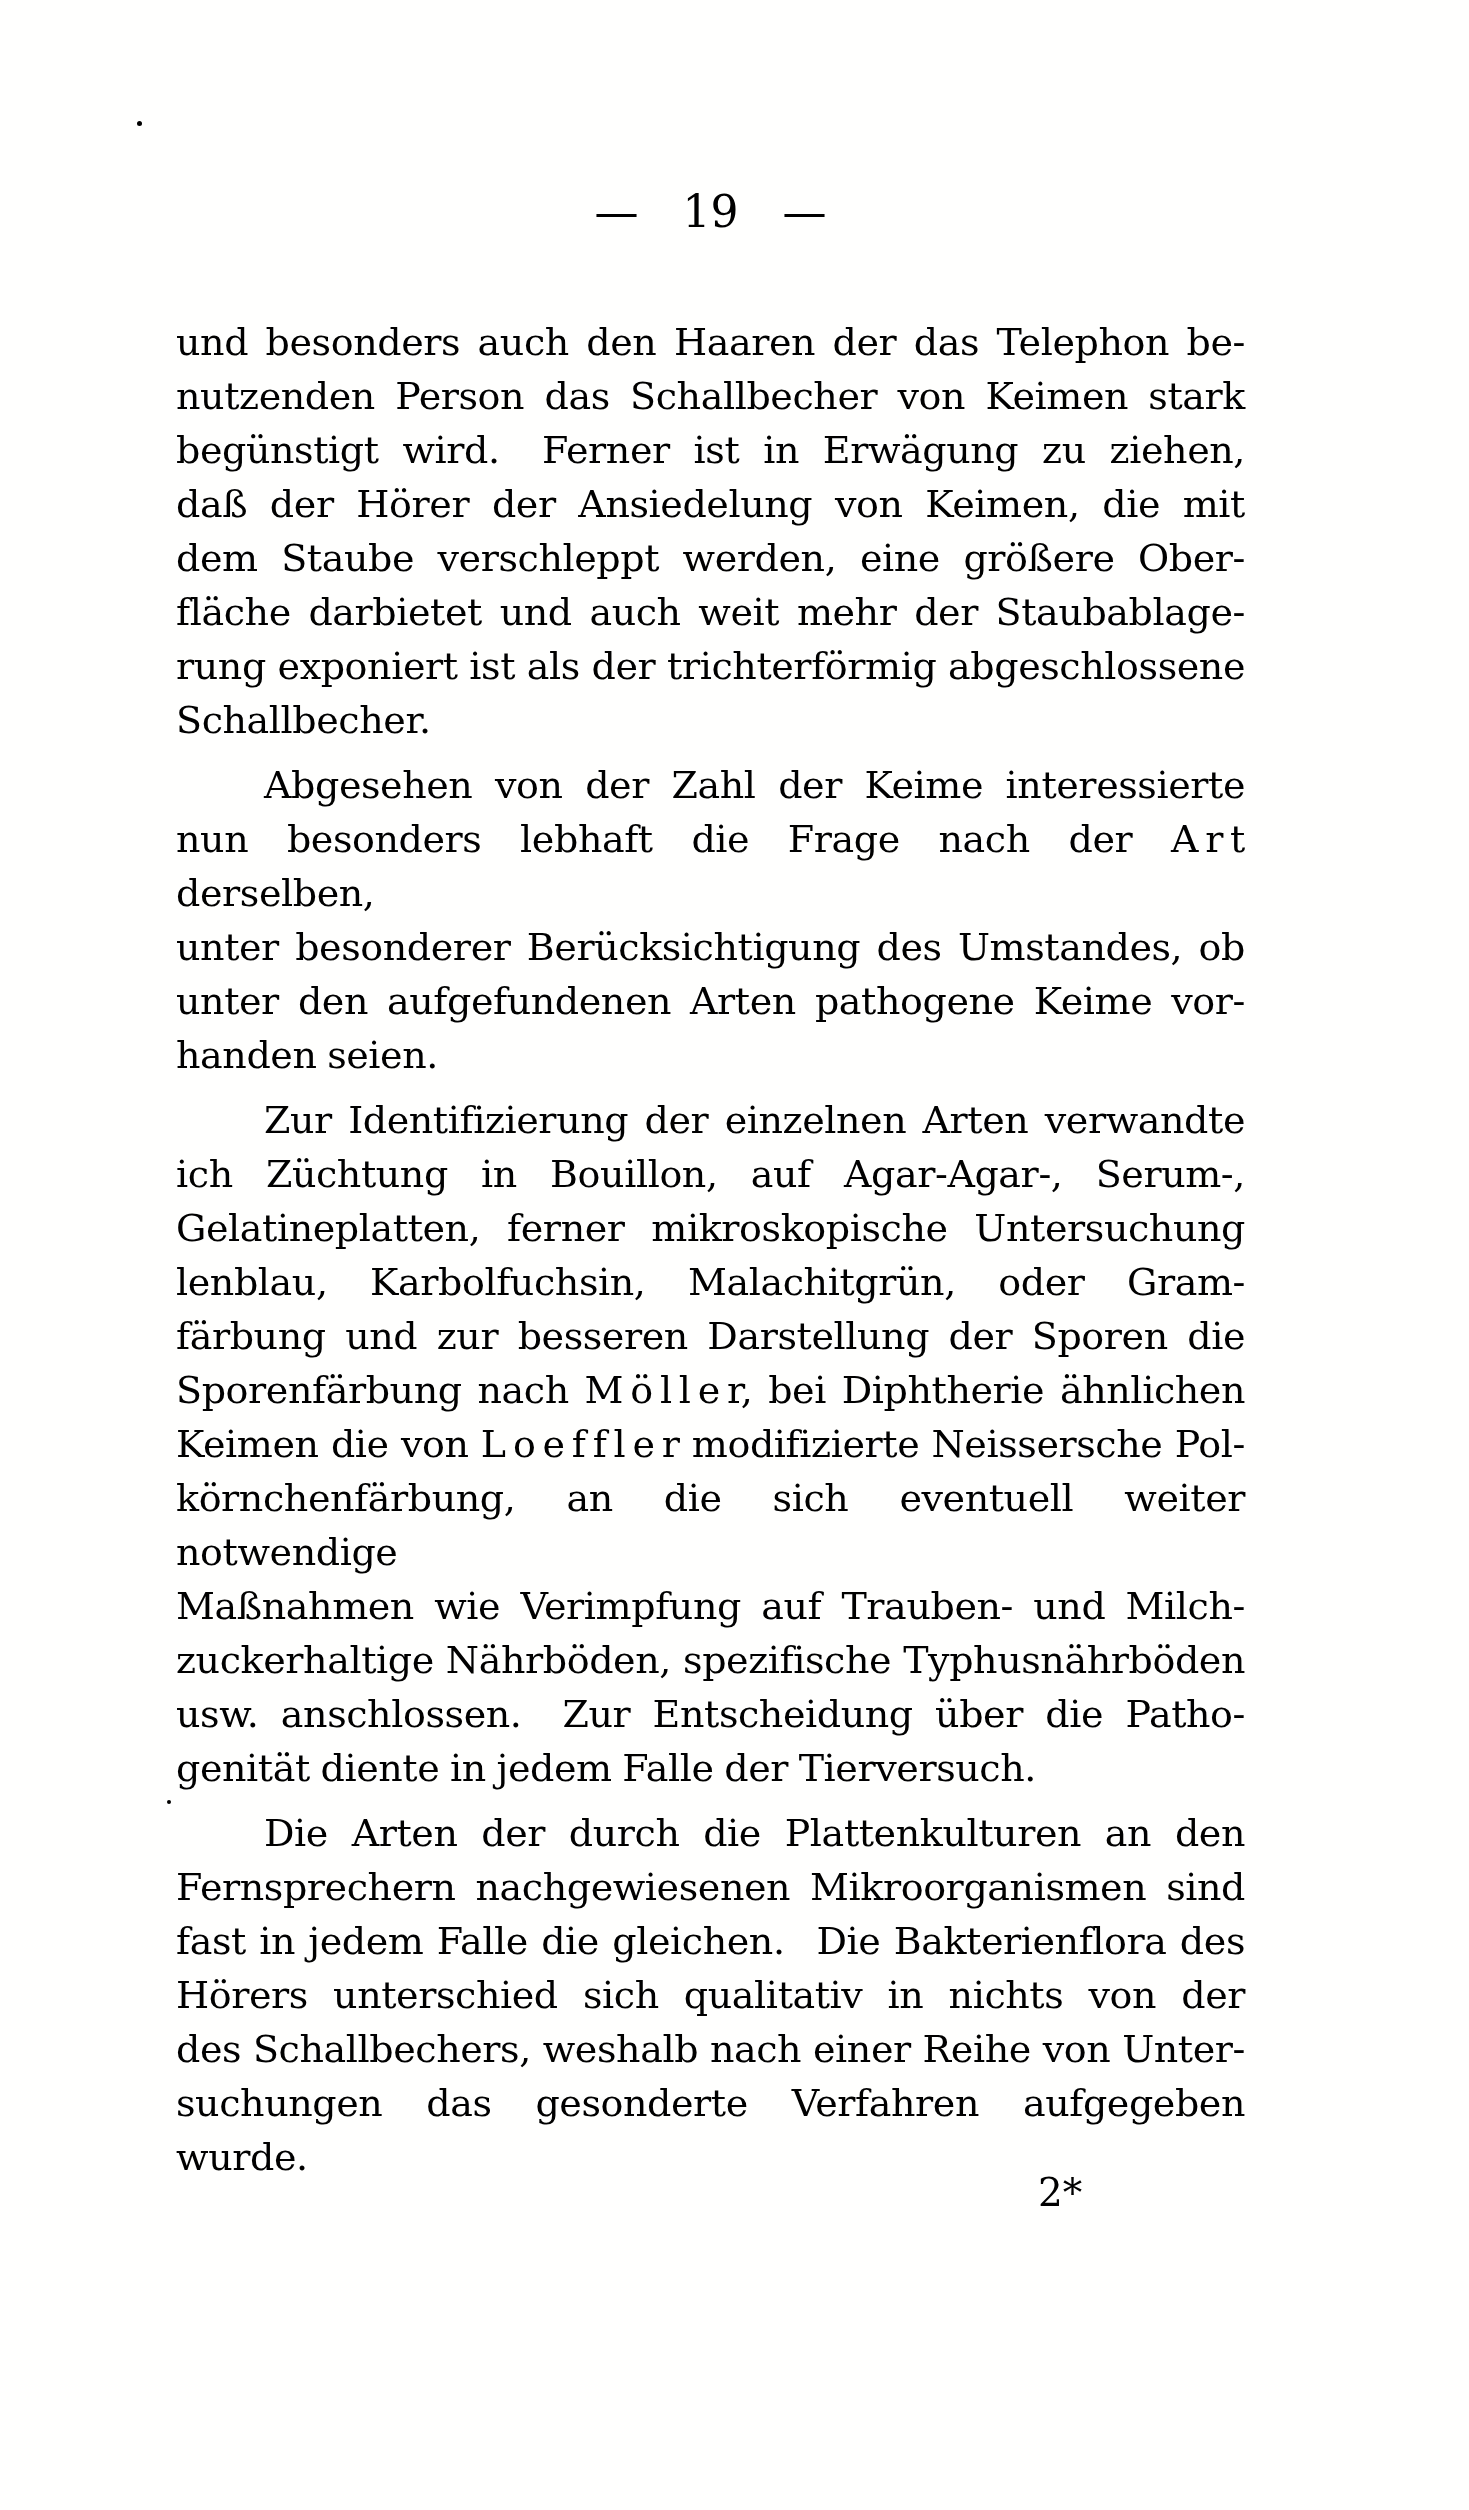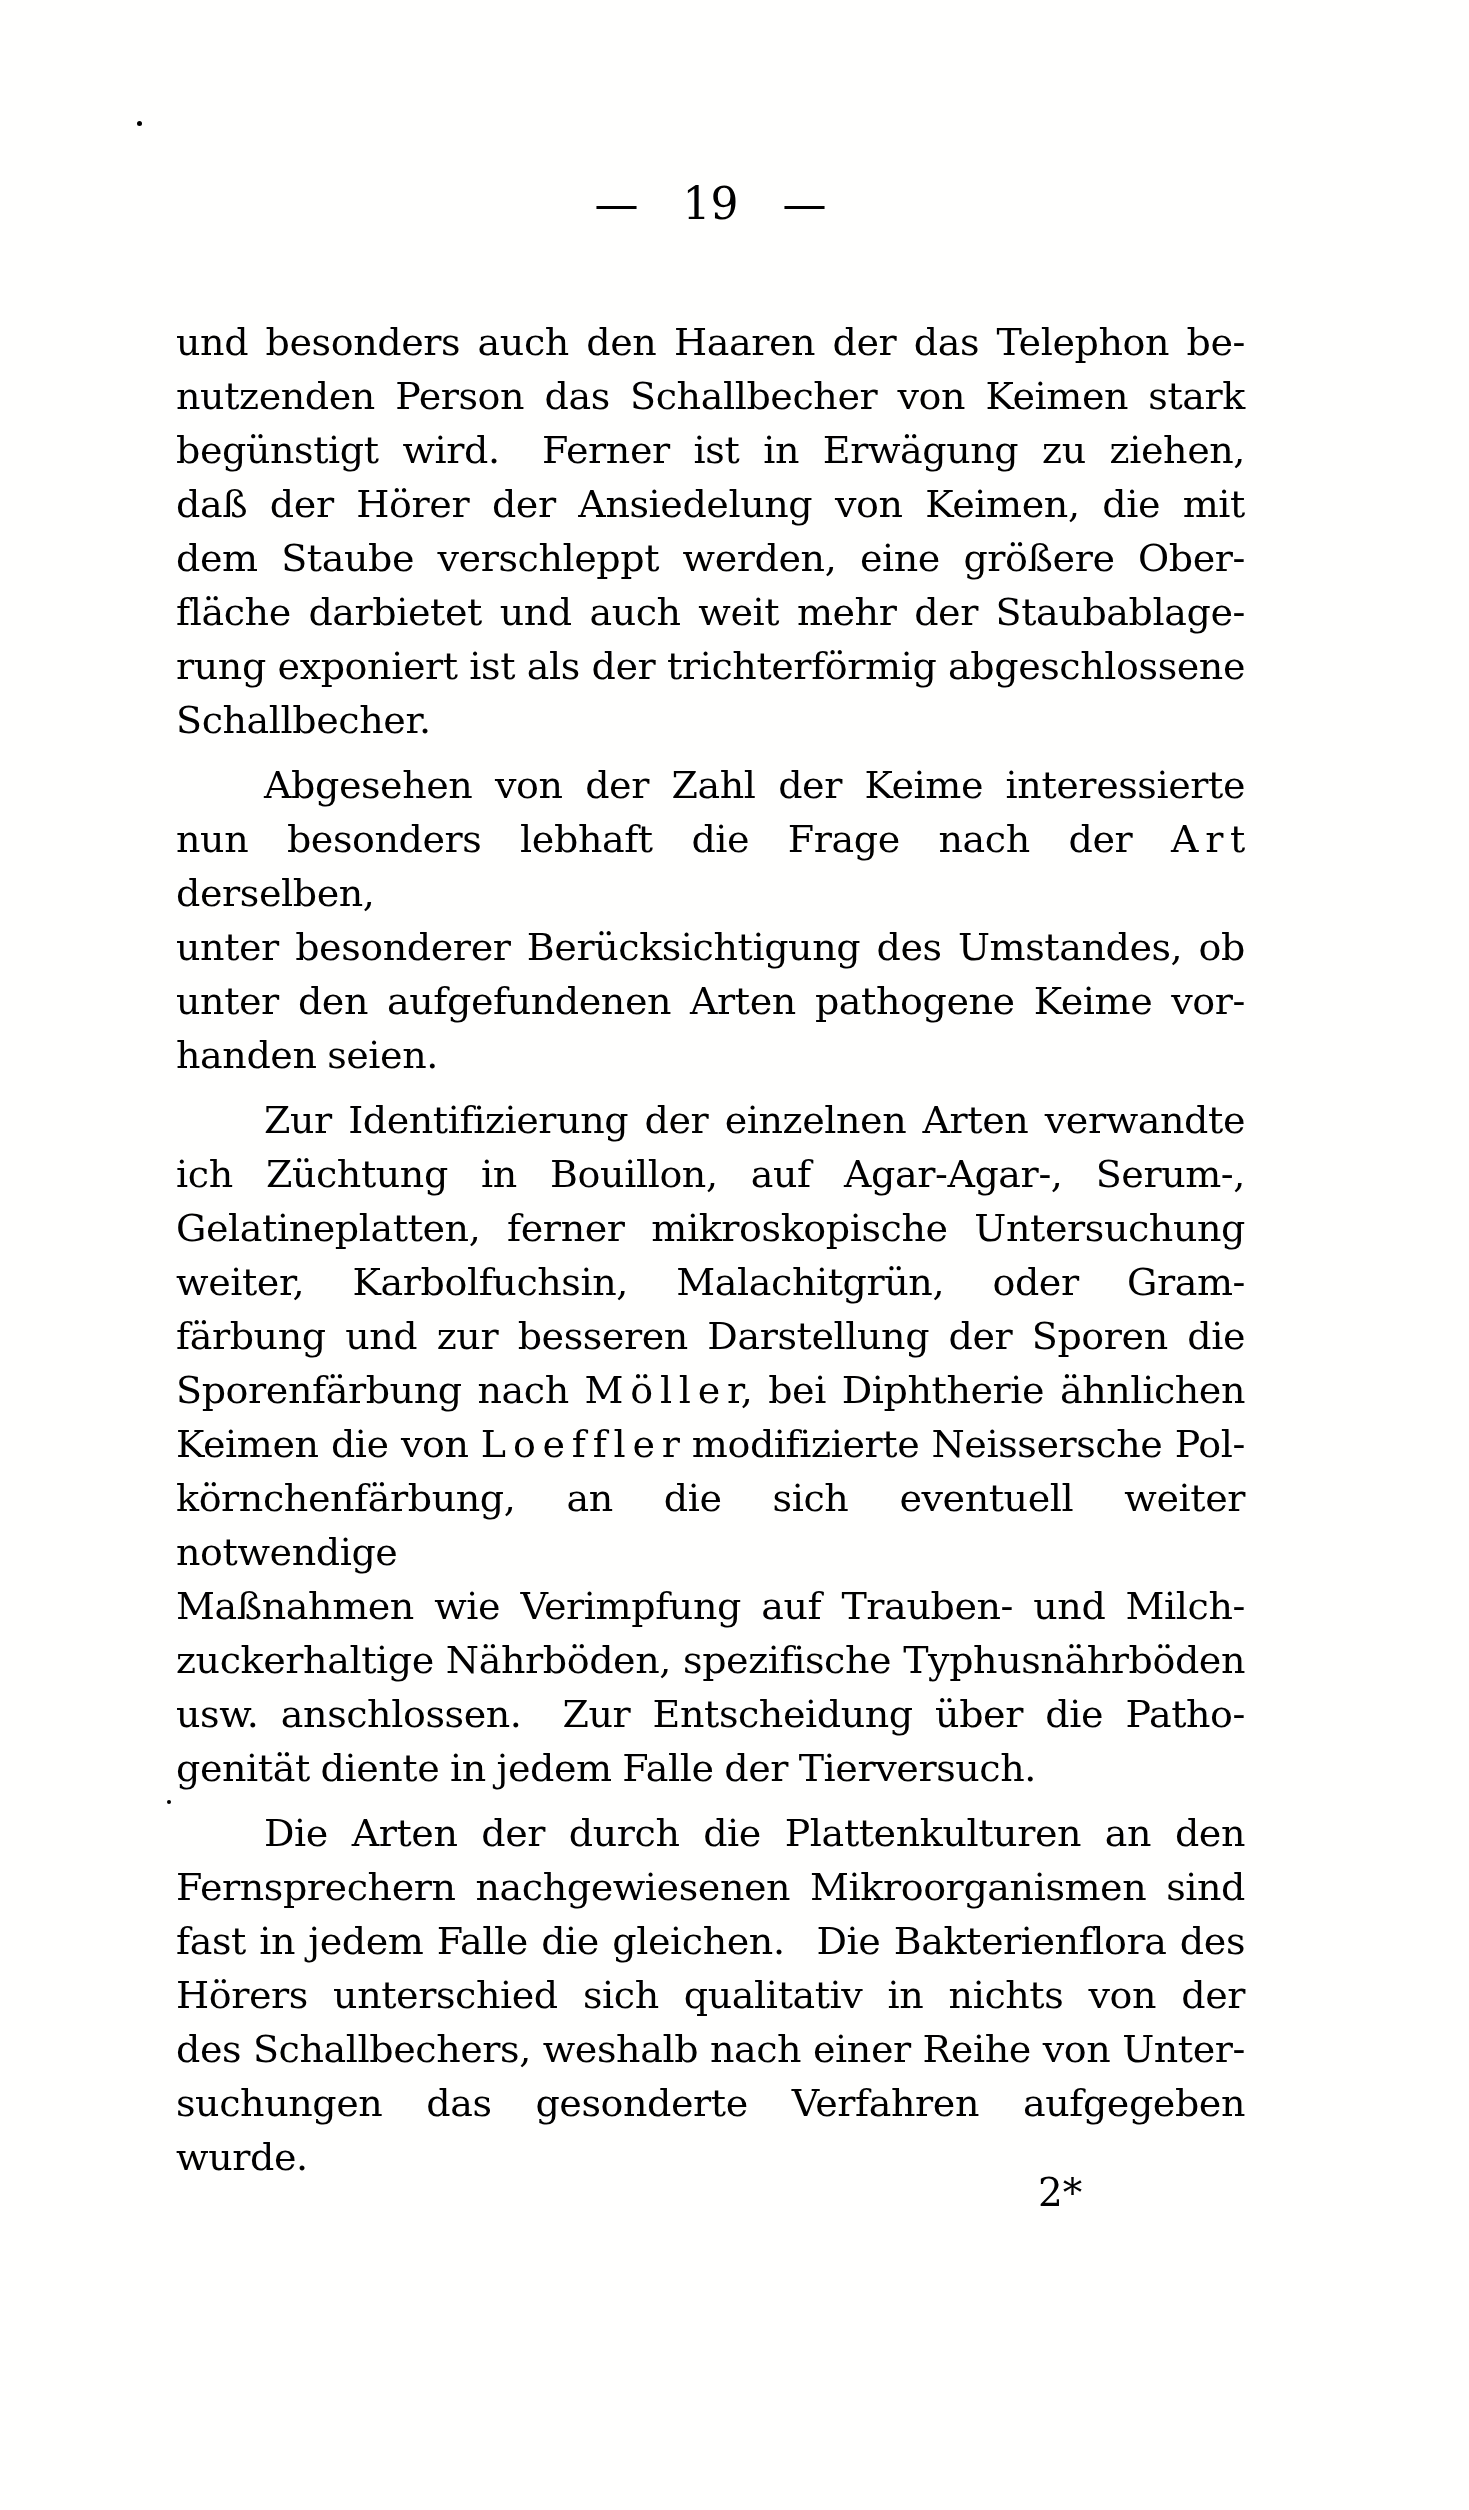--- a/index.html
+++ b/index.html
@@ -8,21 +8,21 @@
     width:1469px;
     height:2510px;
     background:#fffffe;
     overflow:hidden;
     font-family:"DejaVu Serif", serif;
     color:#000;
   }
   .header{
     position:absolute;
     left:176px;
-    top:178px;
+    top:186px;
     width:1069px;
     text-align:center;
     font-size:44px;
     line-height:1.2;
     white-space:nowrap;
   }
   .header .num{display:inline-block;margin:0 44px;}
   .header .dash{display:inline-block;}
   .text-block{
     position:absolute;
@@ -83,21 +83,21 @@
         <div class="line">Abgesehen von der Zahl der Keime interessierte</div>
         <div class="line">nun besonders lebhaft die Frage nach der A r t derselben,</div>
         <div class="line">unter besonderer Berücksichtigung des Umstandes, ob</div>
         <div class="line">unter den aufgefundenen Arten pathogene Keime vor-</div>
         <div class="line last">handen seien.</div>
       </div>
       <div class="paragraph indent">
         <div class="line">Zur Identifizierung der einzelnen Arten verwandte</div>
         <div class="line">ich Züchtung in Bouillon, auf Agar-Agar-, Serum-,</div>
         <div class="line">Gelatineplatten, ferner mikroskopische Untersuchung</div>
-        <div class="line">weiter, Karbolfuchsin, Malachitgrün, oder Gram-</div>
+        <div class="line">lenblau, Karbolfuchsin, Malachitgrün, oder Gram-</div>
         <div class="line">färbung und zur besseren Darstellung der Sporen die</div>
         <div class="line">Sporenfärbung nach M ö l l e r, bei Diphtherie ähnlichen</div>
         <div class="line">Keimen die von L o e f f l e r modifizierte Neissersche Pol-</div>
         <div class="line">körnchenfärbung, an die sich eventuell weiter notwendige</div>
         <div class="line">Maßnahmen wie Verimpfung auf Trauben- und Milch-</div>
         <div class="line">zuckerhaltige Nährböden, spezifische Typhusnährböden</div>
         <div class="line">usw. anschlossen.  Zur Entscheidung über die Patho-</div>
         <div class="line last">genität diente in jedem Falle der Tierversuch.</div>
       </div>
       <div class="paragraph indent">

